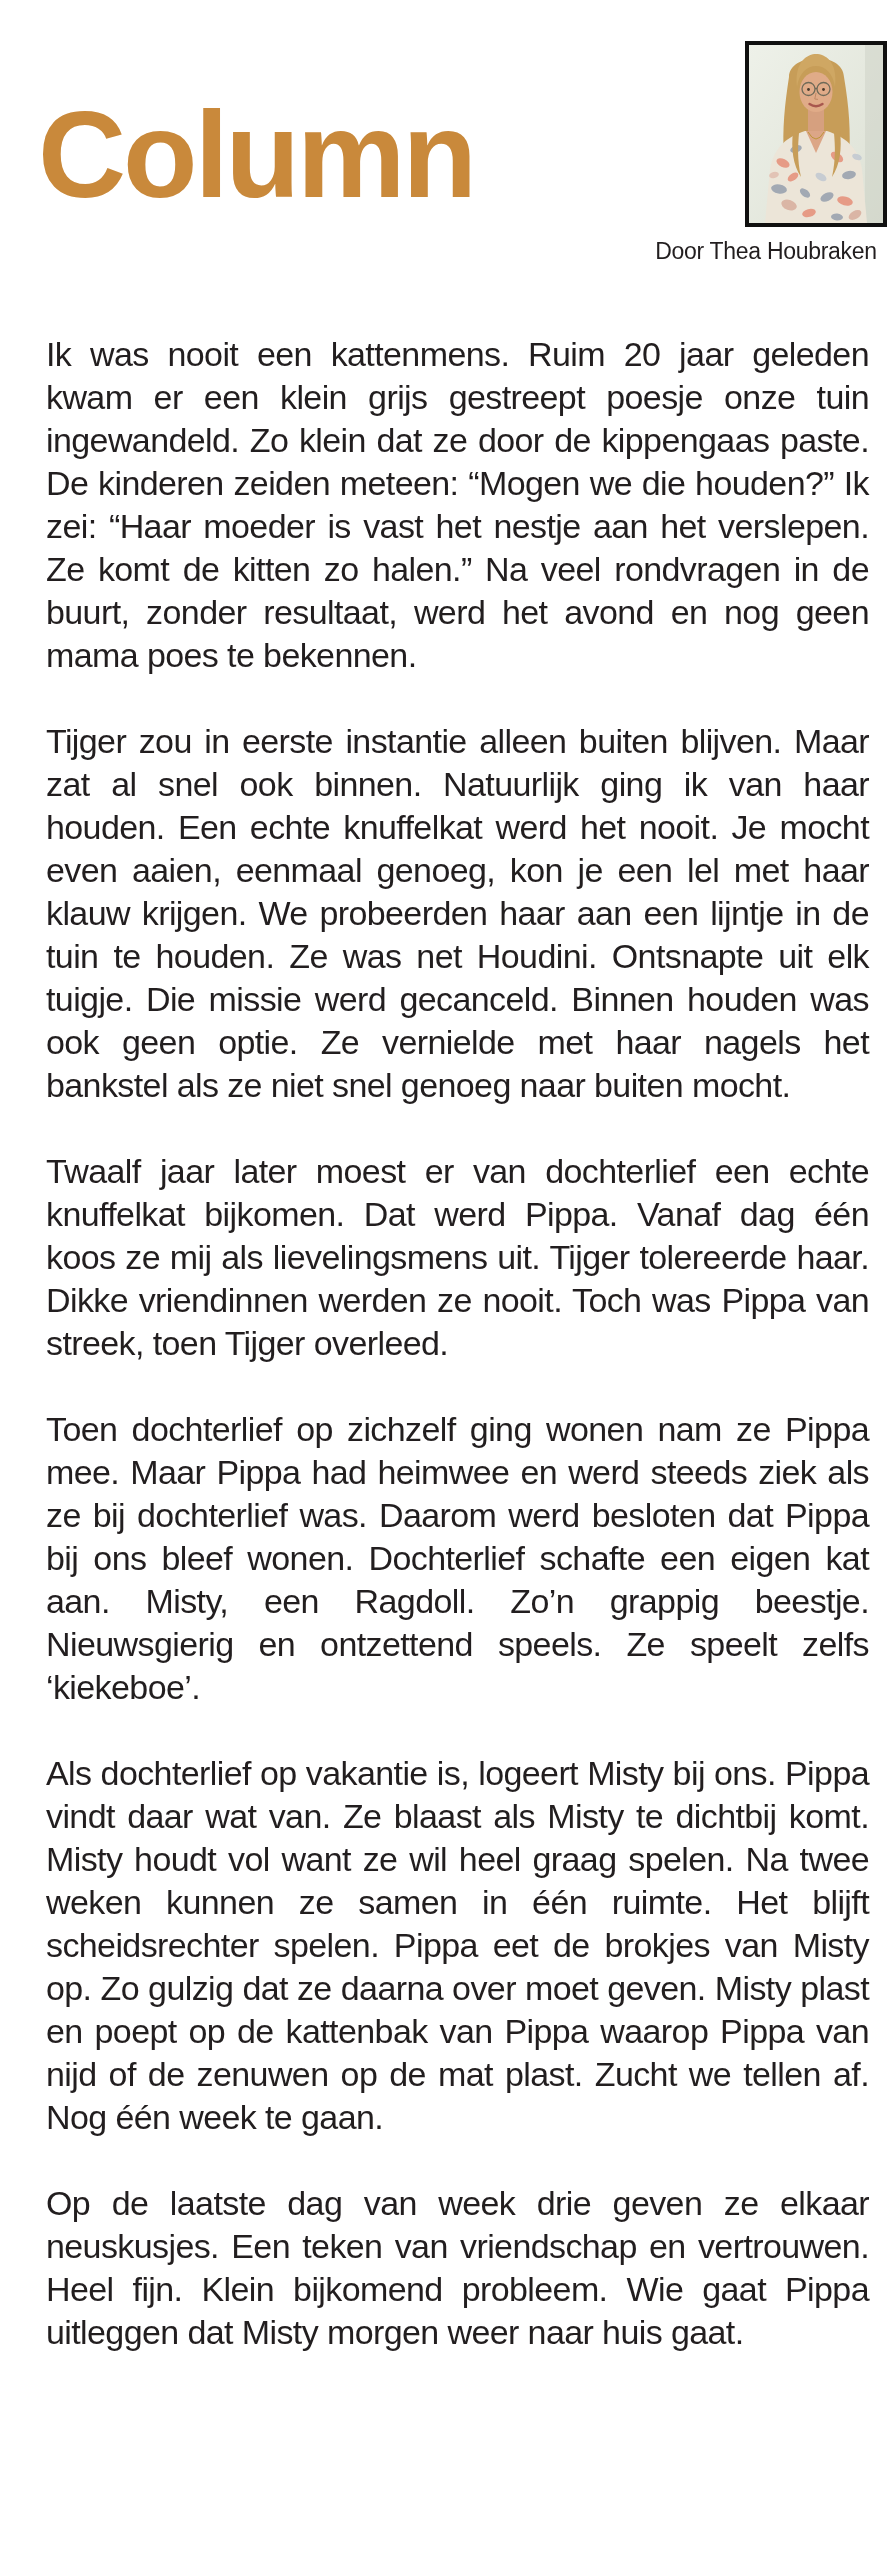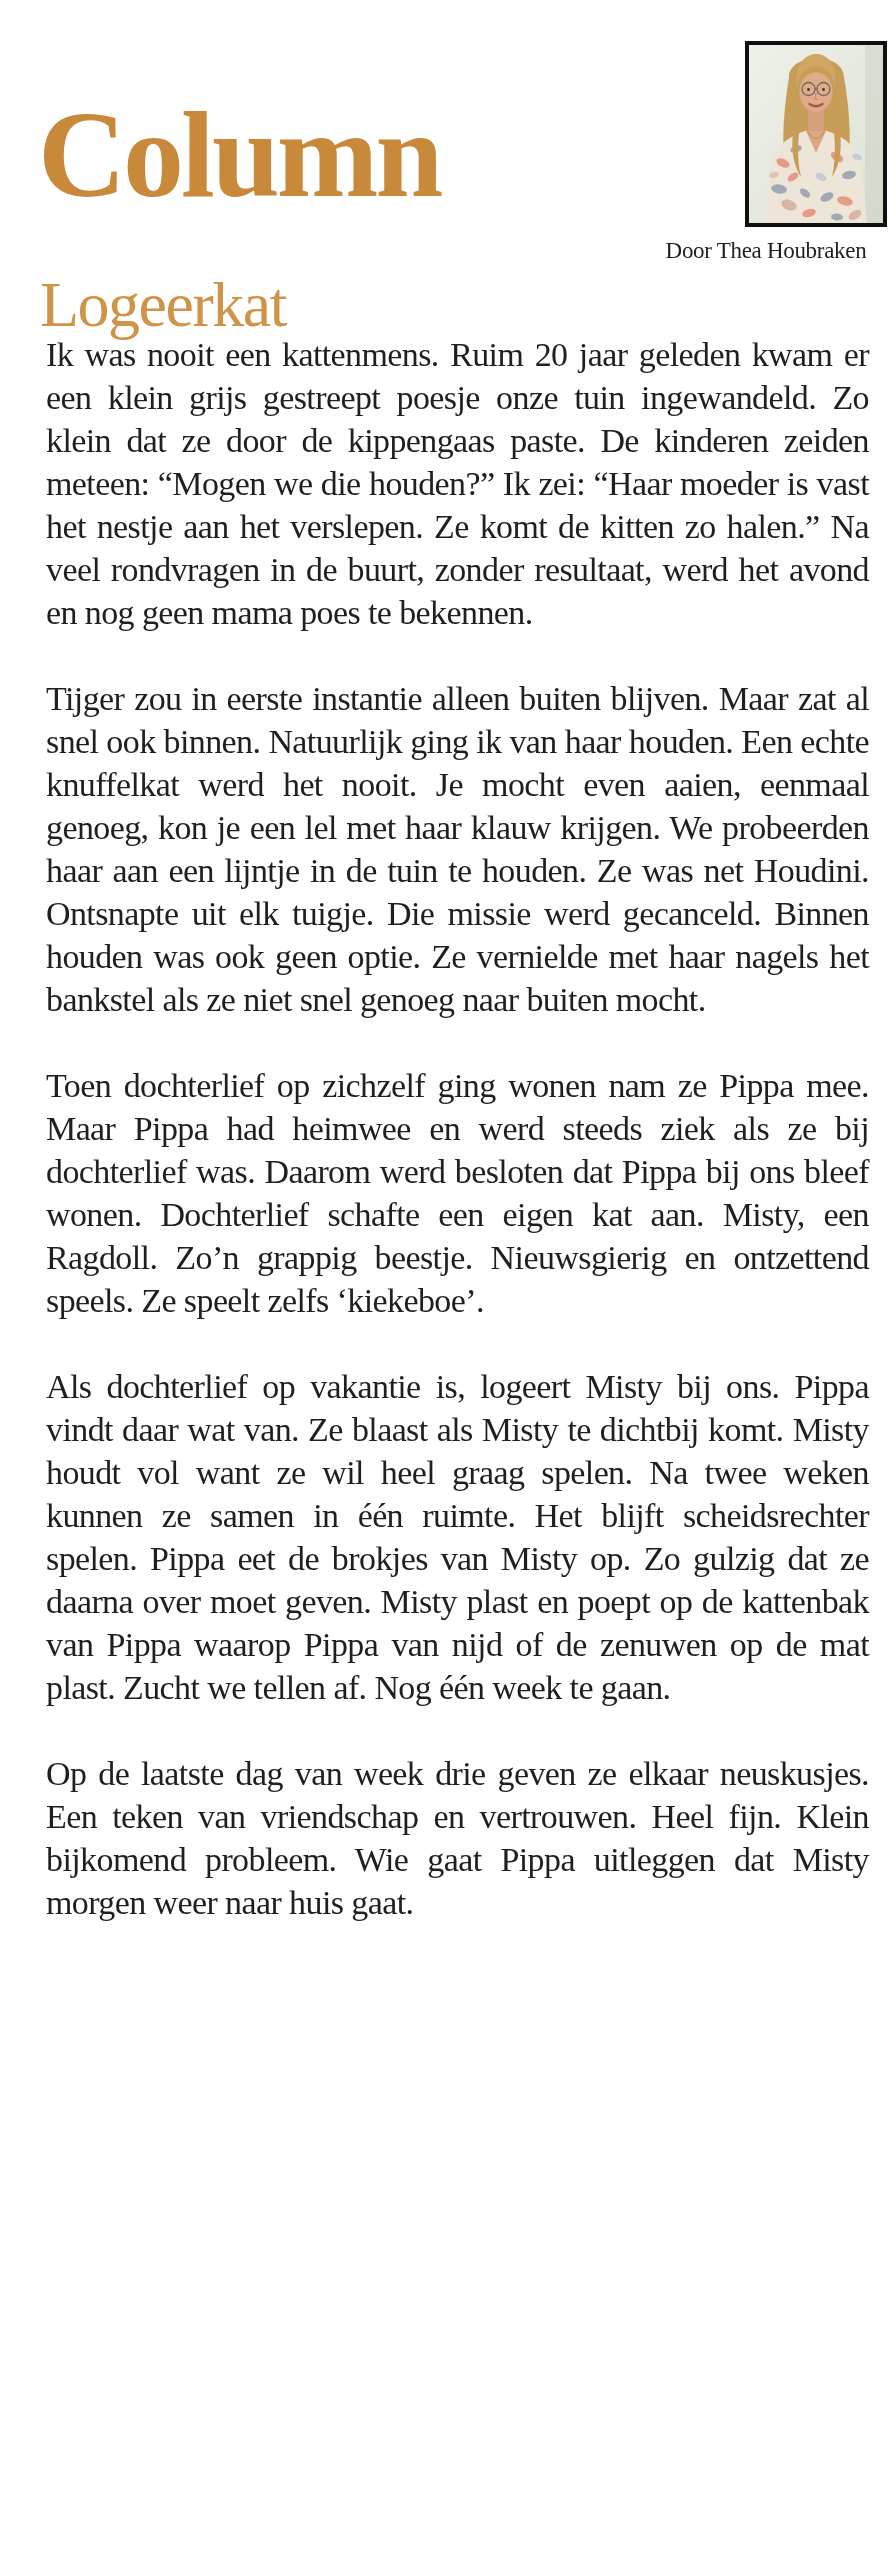--- a/index.html
+++ b/index.html
@@ -2,21 +2,21 @@
 <html lang="nl"><head>
 <meta charset="utf-8">
 <style>
   html, body { margin: 0; padding: 0; background: #ffffff; }
   .page {
     position: relative;
     width: 896px;
     height: 2560px;
     background: #ffffff;
     overflow: hidden;
-    font-family: Liberation Serif, serif;
+    font-family: Liberation Sans, sans-serif;
   }
   .page-title {
     position: absolute;
     left: 38px;
     top: 12px;
     font-size: 122px;
     line-height: 1;
     font-weight: bold;
     letter-spacing: -3px;
     color: #c9893b;
@@ -129,23 +129,23 @@
       <path d="M57,86 L67,108 L77,86 Z" fill="#dca687"></path>
       <path d="M59,87 Q67,101 75,87" stroke="#b9932f" stroke-width="0.9" fill="none"></path>
 
       <path d="M44,86 C42,104 44,120 52,132 C48,114 49,100 50,88 Z" fill="#c79d58"></path>
       <path d="M91,86 C93,104 91,120 83,132 C87,114 86,100 85,88 Z" fill="#c79d58"></path>
     </svg>
   </figure>
 
   <div class="byline">Door Thea Houbraken</div>
 
-  <h2 class="page-subtitle">Logeerkat</h2>
 
   <article class="article">
     <p>Ik was nooit een kattenmens. Ruim 20 jaar geleden kwam er een klein grijs gestreept poesje onze tuin ingewandeld. Zo klein dat ze door de kippengaas paste. De kinderen zeiden meteen: “Mogen we die houden?” Ik zei: “Haar moeder is vast het nestje aan het verslepen. Ze komt de kitten zo halen.” Na veel rondvragen in de buurt, zonder resultaat, werd het avond en nog geen mama poes te bekennen.</p>
     <p>Tijger zou in eerste instantie alleen buiten blijven. Maar zat al snel ook binnen. Natuurlijk ging ik van haar houden. Een echte knuffelkat werd het nooit. Je mocht even aaien, eenmaal genoeg, kon je een lel met haar klauw krijgen. We probeerden haar aan een lijntje in de tuin te houden. Ze was net Houdini. Ontsnapte uit elk tuigje. Die missie werd gecanceld. Binnen houden was ook geen optie. Ze vernielde met haar nagels het bankstel als ze niet snel genoeg naar buiten mocht.</p>
+    <p>Twaalf jaar later moest er van dochterlief een echte knuffelkat bijkomen. Dat werd Pippa. Vanaf dag één koos ze mij als lievelingsmens uit. Tijger tolereerde haar. Dikke vriendinnen werden ze nooit. Toch was Pippa van streek, toen Tijger overleed.</p>
     <p>Toen dochterlief op zichzelf ging wonen nam ze Pippa mee. Maar Pippa had heimwee en werd steeds ziek als ze bij dochterlief was. Daarom werd besloten dat Pippa bij ons bleef wonen. Dochterlief schafte een eigen kat aan. Misty, een Ragdoll. Zo’n grappig beestje. Nieuwsgierig en ontzettend speels. Ze speelt zelfs ‘kiekeboe’.</p>
     <p>Als dochterlief op vakantie is, logeert Misty bij ons. Pippa vindt daar wat van. Ze blaast als Misty te dichtbij komt. Misty houdt vol want ze wil heel graag spelen. Na twee weken kunnen ze samen in één ruimte. Het blijft scheidsrechter spelen. Pippa eet de brokjes van Misty op. Zo gulzig dat ze daarna over moet geven. Misty plast en poept op de kattenbak van Pippa waarop Pippa van nijd of de zenuwen op de mat plast. Zucht we tellen af. Nog één week te gaan.</p>
     <p>Op de laatste dag van week drie geven ze elkaar neuskusjes. Een teken van vriendschap en vertrouwen. Heel fijn. Klein bijkomend probleem. Wie gaat Pippa uitleggen dat Misty morgen weer naar huis gaat.</p>
   </article>
 
 </div>
 
 </body></html>

